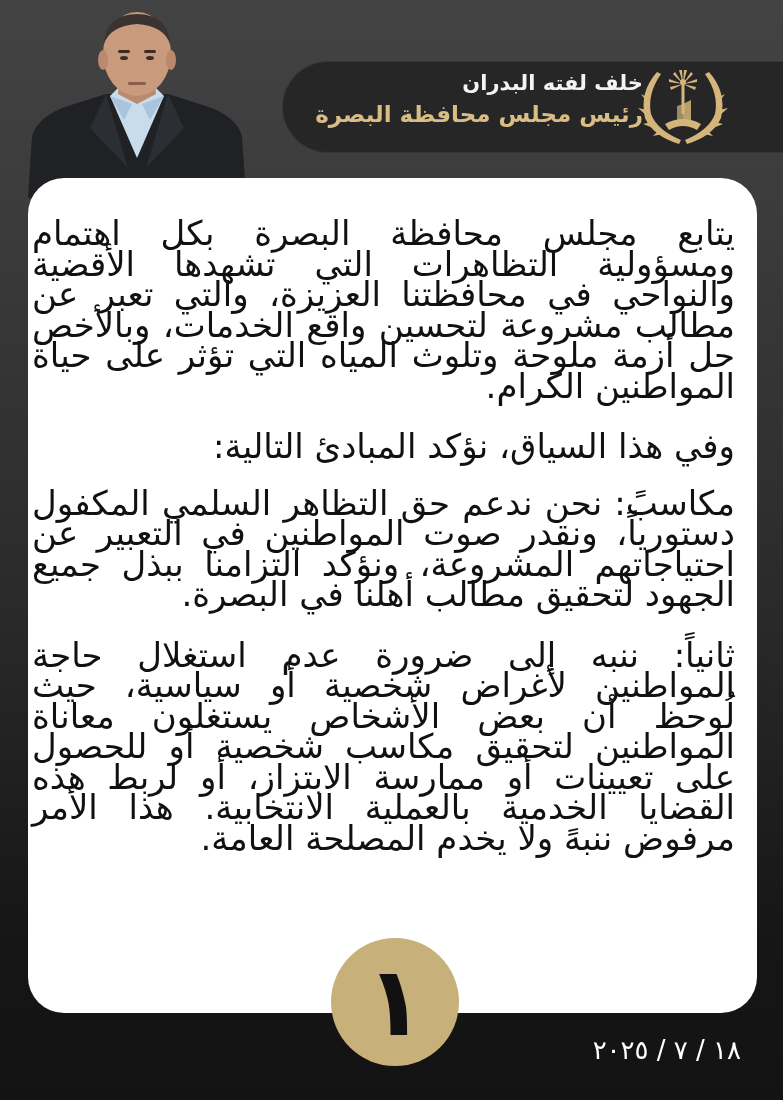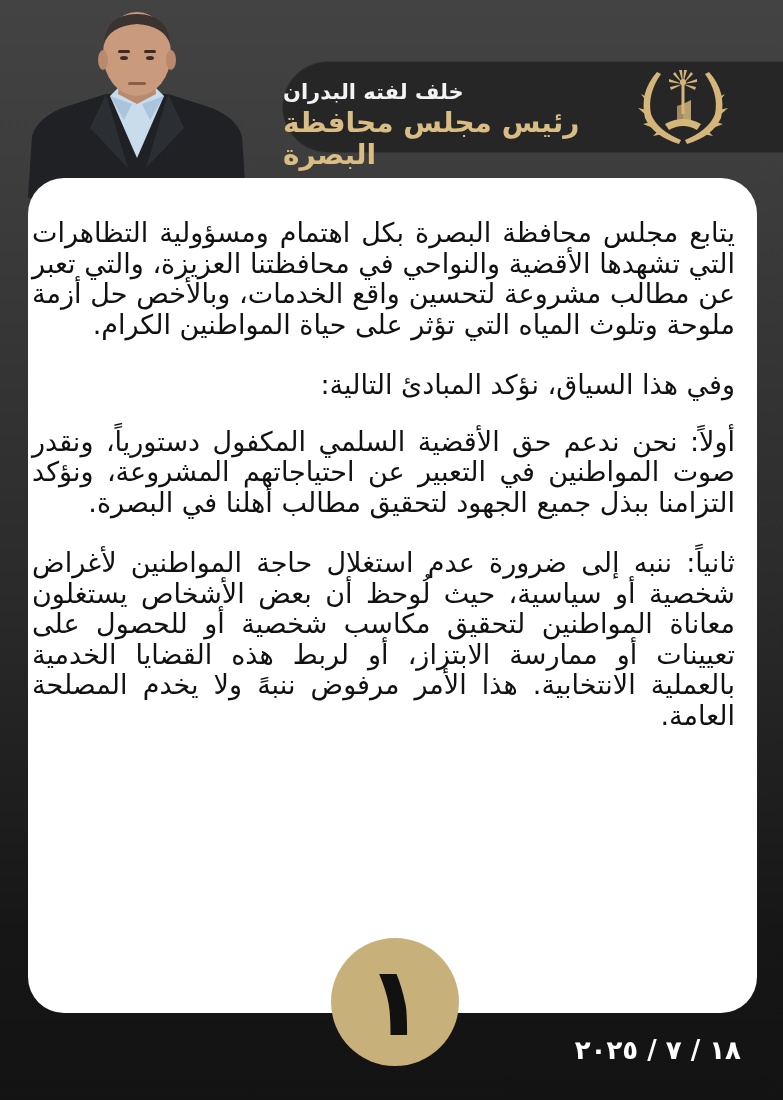--- a/index.html
+++ b/index.html
@@ -14,62 +14,62 @@
     overflow: hidden;
   }
   .portrait svg { width: 100%; height: 100%; display: block; }
   .header-pill {
     position: absolute; left: 283px; top: 62px; width: 520px; height: 90px;
     background: #262626;
     border-radius: 45px 0 0 45px;
     box-shadow: 0 0 0 1px rgba(0,0,0,0.15);
   }
   .header-text {
-    position: absolute; right: 160px; top: 15px;
-    text-align: left; direction: rtl;
+    position: absolute; right: 160px; top: 6px;
+    text-align: right; direction: rtl;
   }
   .header-name {
     color: #f3f3f3; font-weight: bold; font-size: 21px; line-height: 30px;
     font-family: "DejaVu Sans", sans-serif;
   }
   .header-title {
-    color: #d9bd84; font-weight: bold; font-size: 28px; line-height: 32px;
+    color: #d9bd84; font-weight: bold; font-size: 23px; line-height: 32px;
     font-family: "DejaVu Sans", sans-serif;
   }
   .logo {
     position: absolute; left: 352px; top: 6px; width: 96px; height: 80px;
   }
   .card {
     position: absolute; left: 28px; top: 178px; width: 729px; height: 835px;
     background: #ffffff;
     border-radius: 36px;
   }
   .card-body {
     position: absolute; left: 4px; right: 22px; top: 40px;
     direction: rtl; text-align: justify;
     color: #111111;
     font-family: "DejaVu Sans", sans-serif;
-    font-size: 27px;
+    font-size: 34px;
     line-height: 30.5px;
     letter-spacing: 0px;
   }
   .para { margin-bottom: 30px; text-align-last: right; }
   .para.intro-lead { margin-bottom: 26px; }
   .page-badge {
     position: absolute; left: 331px; top: 938px; width: 128px; height: 128px;
     border-radius: 50%;
     background: #c8b07a;
     display: flex; align-items: center; justify-content: center;
     color: #111111;
     font-family: "DejaVu Sans", sans-serif;
     font-weight: bold; font-size: 96px; line-height: 1;
   }
   .date {
     position: absolute; right: 42px; top: 1035px;
-    color: #ffffff; font-weight: bold; font-size: 26px;
+    color: #ffffff; font-weight: normal; font-size: 26px;
     direction: rtl; letter-spacing: 1px;
     font-family: "DejaVu Sans", sans-serif;
   }
 </style>
 </head>
 <body>
 
 <div class="portrait">
   <svg viewBox="0 0 218 190" xmlns="http://www.w3.org/2000/svg">
 
@@ -123,20 +123,20 @@
       <path d="M48 36 L56 32 L56 52 L48 56 Z" opacity="0.85"></path>
       <path d="M48 36 L42 38 L42 54 L48 56 Z" opacity="0.7"></path>
     </svg>
   </div>
 </div>
 
 <div class="card">
   <div class="card-body">
     <p class="para">يتابع مجلس محافظة البصرة بكل اهتمام ومسؤولية التظاهرات التي تشهدها الأقضية والنواحي في محافظتنا العزيزة، والتي تعبر عن مطالب مشروعة لتحسين واقع الخدمات، وبالأخص حل أزمة ملوحة وتلوث المياه التي تؤثر على حياة المواطنين الكرام.</p>
     <p class="para intro-lead">وفي هذا السياق، نؤكد المبادئ التالية:</p>
-    <p class="para">أولاً: نحن ندعم حق الأقضية السلمي المكفول دستورياً، ونقدر صوت المواطنين في التعبير عن احتياجاتهم المشروعة، ونؤكد التزامنا ببذل جميع الجهود لتحقيق مطالب أهلنا في البصرة.</p>
+    <p class="para">مكاسبً: نحن ندعم حق التظاهر السلمي المكفول دستورياً، ونقدر صوت المواطنين في التعبير عن احتياجاتهم المشروعة، ونؤكد التزامنا ببذل جميع الجهود لتحقيق مطالب أهلنا في البصرة.</p>
     <p class="para">ثانياً: ننبه إلى ضرورة عدم استغلال حاجة المواطنين لأغراض شخصية أو سياسية، حيث لُوحظ أن بعض الأشخاص يستغلون معاناة المواطنين لتحقيق مكاسب شخصية أو للحصول على تعيينات أو ممارسة الابتزاز، أو لربط هذه القضايا الخدمية بالعملية الانتخابية. هذا الأمر مرفوض ننبهً ولا يخدم المصلحة العامة.</p>
   </div>
 </div>
 
 <div class="page-badge">١</div>
 
 <div class="date">١٨ / ٧ / ٢٠٢٥</div>
 
 </body></html>

